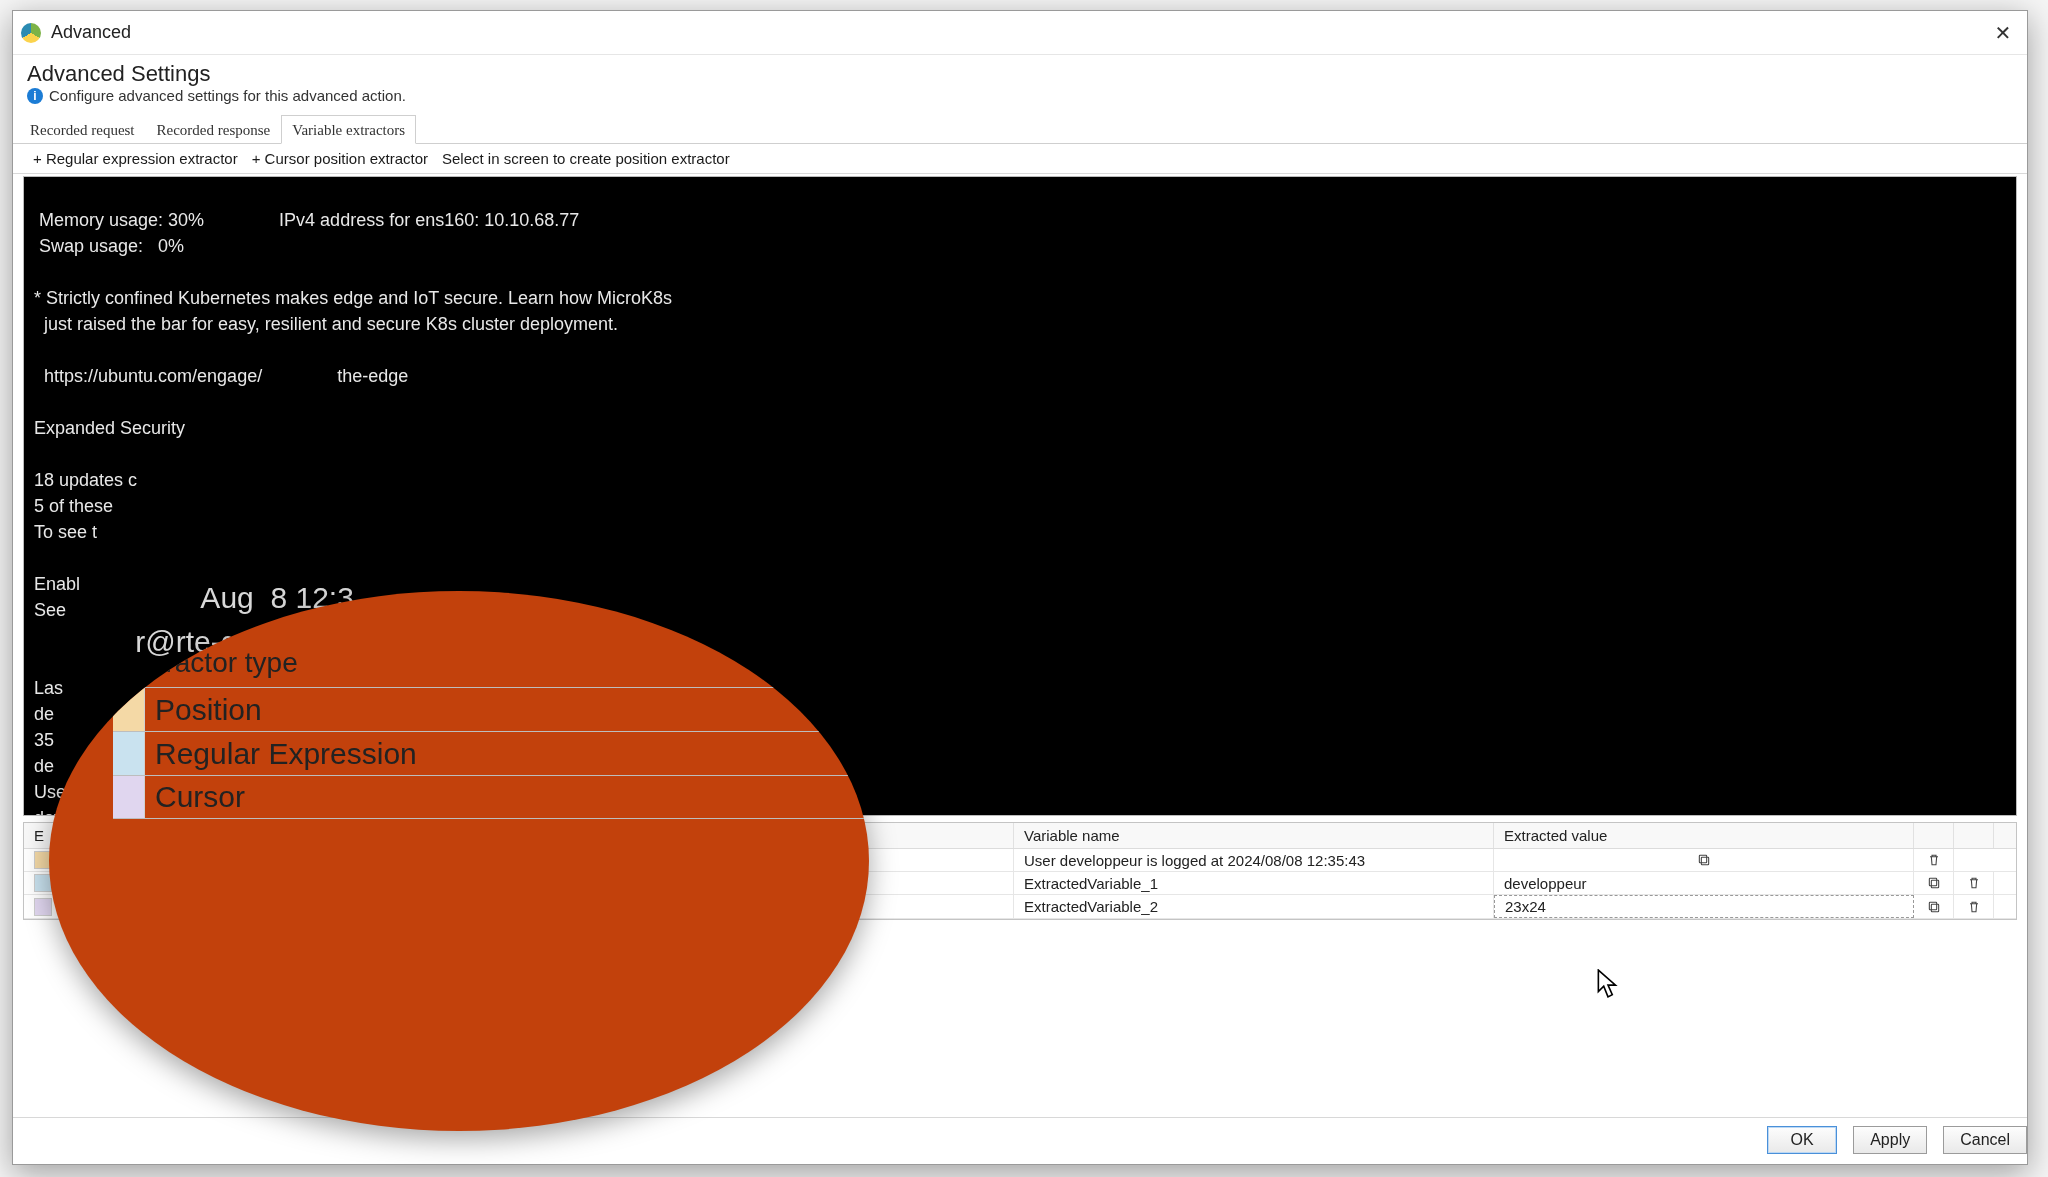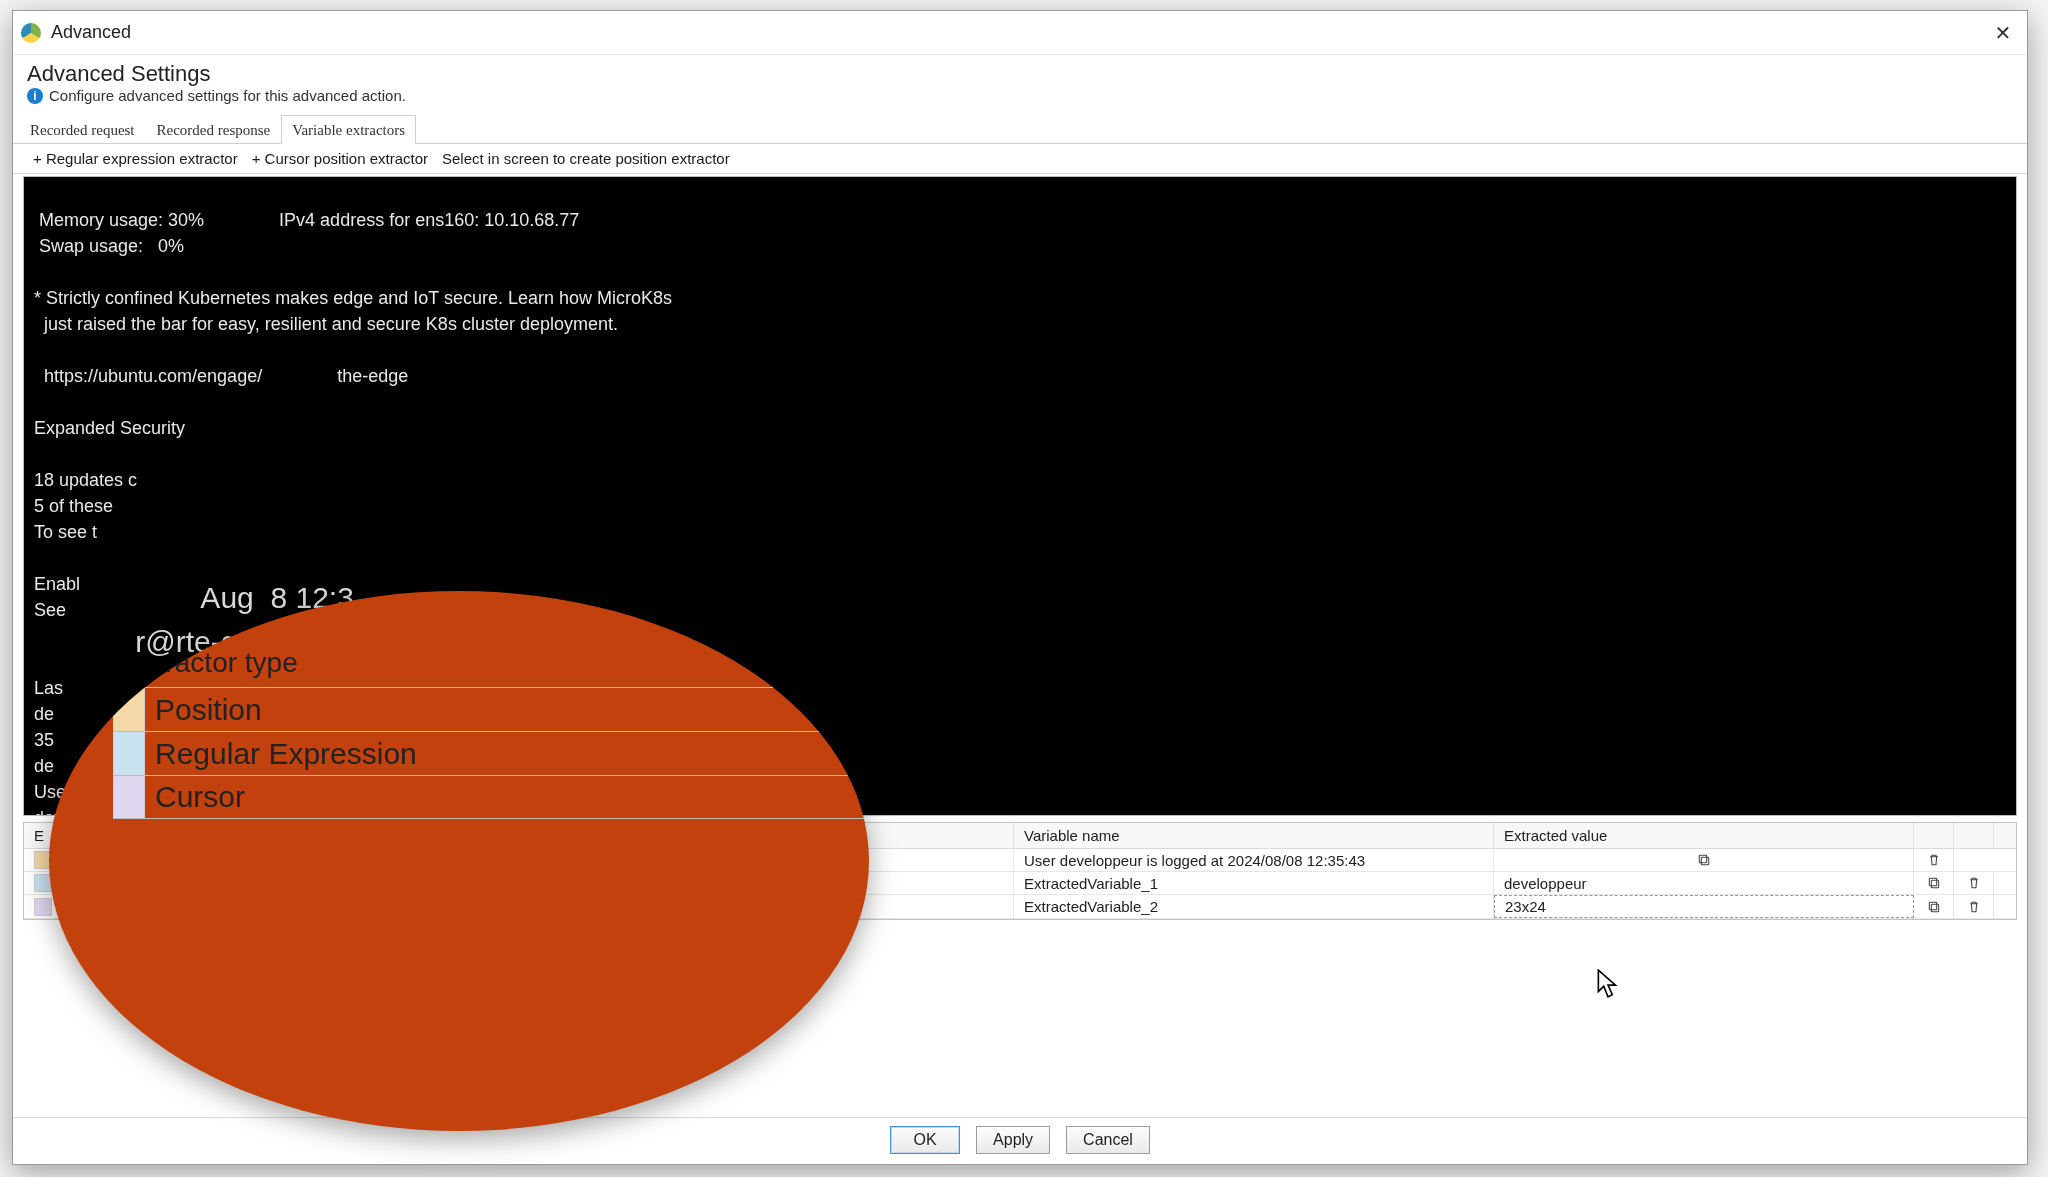--- a/index.html
+++ b/index.html
@@ -93,21 +93,21 @@
 .gh .cell { font-size:15px; color:#222; padding:4px 10px; border-right:1px solid #e1e1e1; }
 .gr { border-bottom:1px solid #e6e6e6; }
 .gr .cell { font-size:15px; color:#222; padding:2px 10px; border-right:1px solid #e6e6e6; display:flex; align-items:center; }
 .gr .swatch { width:18px; height:18px; margin-right:8px; border:1px solid #ccc; }
 .iconbtn {
   display:flex; align-items:center; justify-content:center; cursor:pointer;
 }
 .iconbtn svg { width:16px; height:16px; stroke:#444; fill:none; stroke-width:1.6; }
 
 .footer {
-  position:absolute; left:0; right:0; bottom:10px; display:flex; gap:16px; justify-content:center;
+  position:absolute; left:0; right:0; bottom:10px; display:flex; gap:16px; justify-content:flex-end;
   padding-top:8px; border-top:1px solid #d8d8d8;
 }
 .btn {
   min-width:70px; padding:4px 16px; font-size:16px; color:#222;
   background: linear-gradient(#fdfdfd,#e9e9e9); border:1px solid #9b9b9b;
   cursor:pointer;
 }
 .btn.primary { border:1px solid #4a90d9; box-shadow: 0 0 0 1px #bcd8f4 inset; }
 
 .cursor-arrow {

